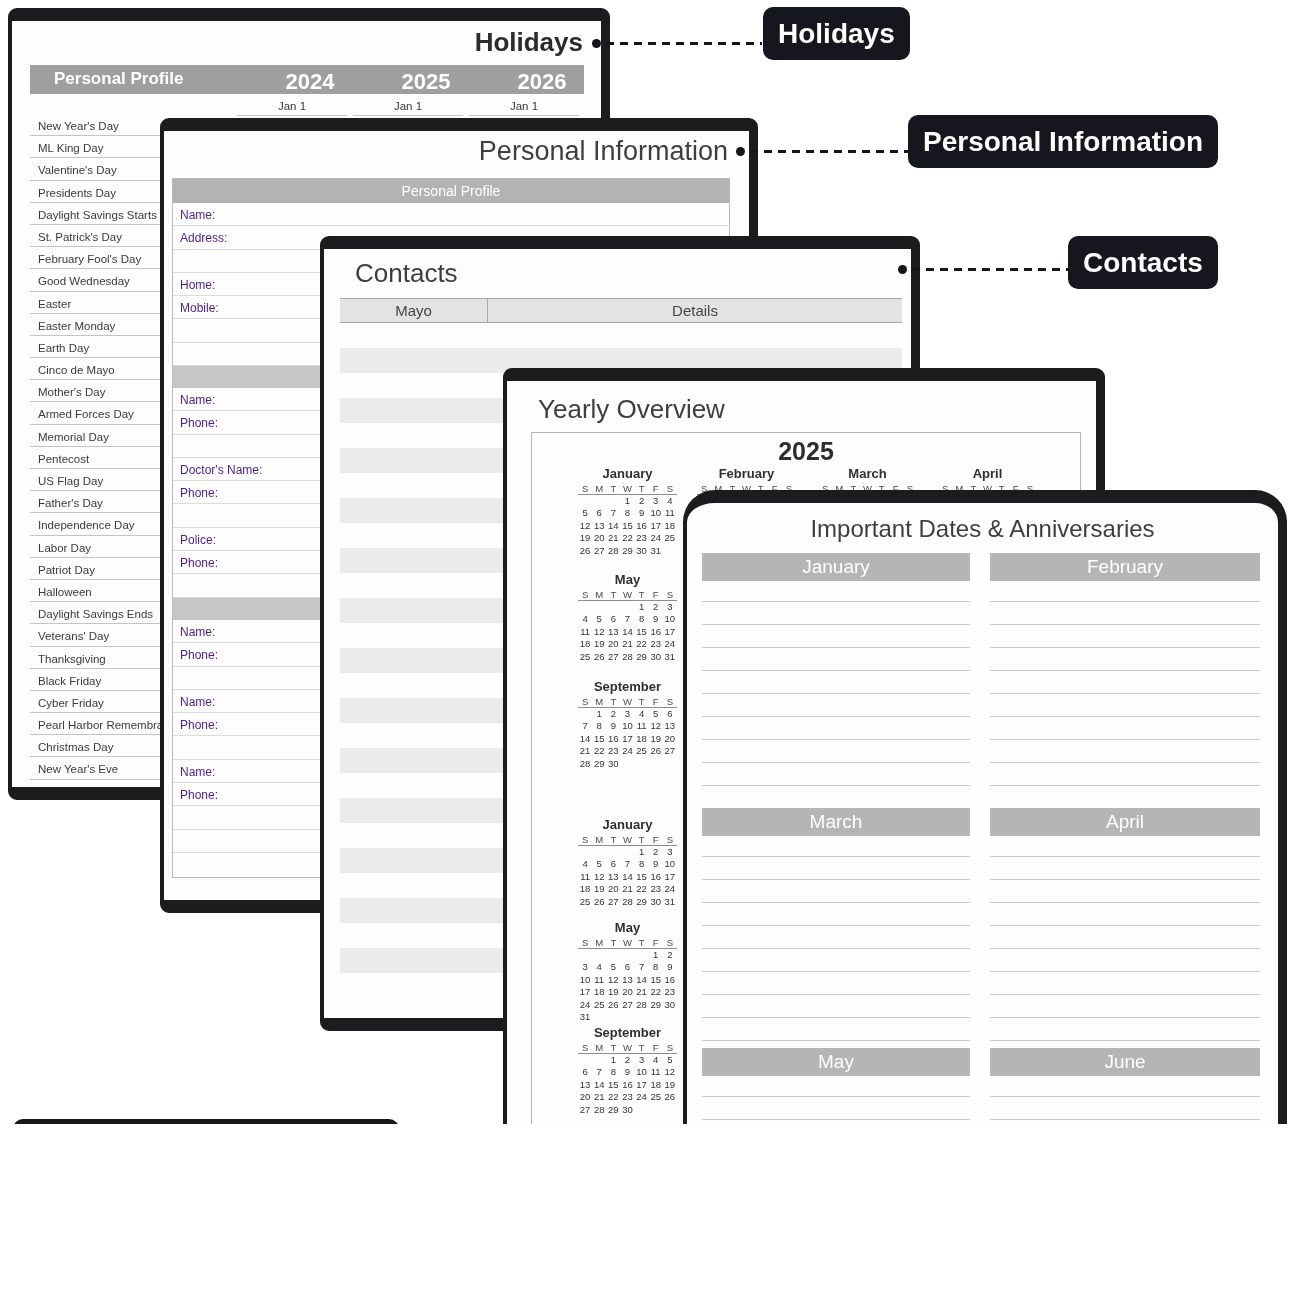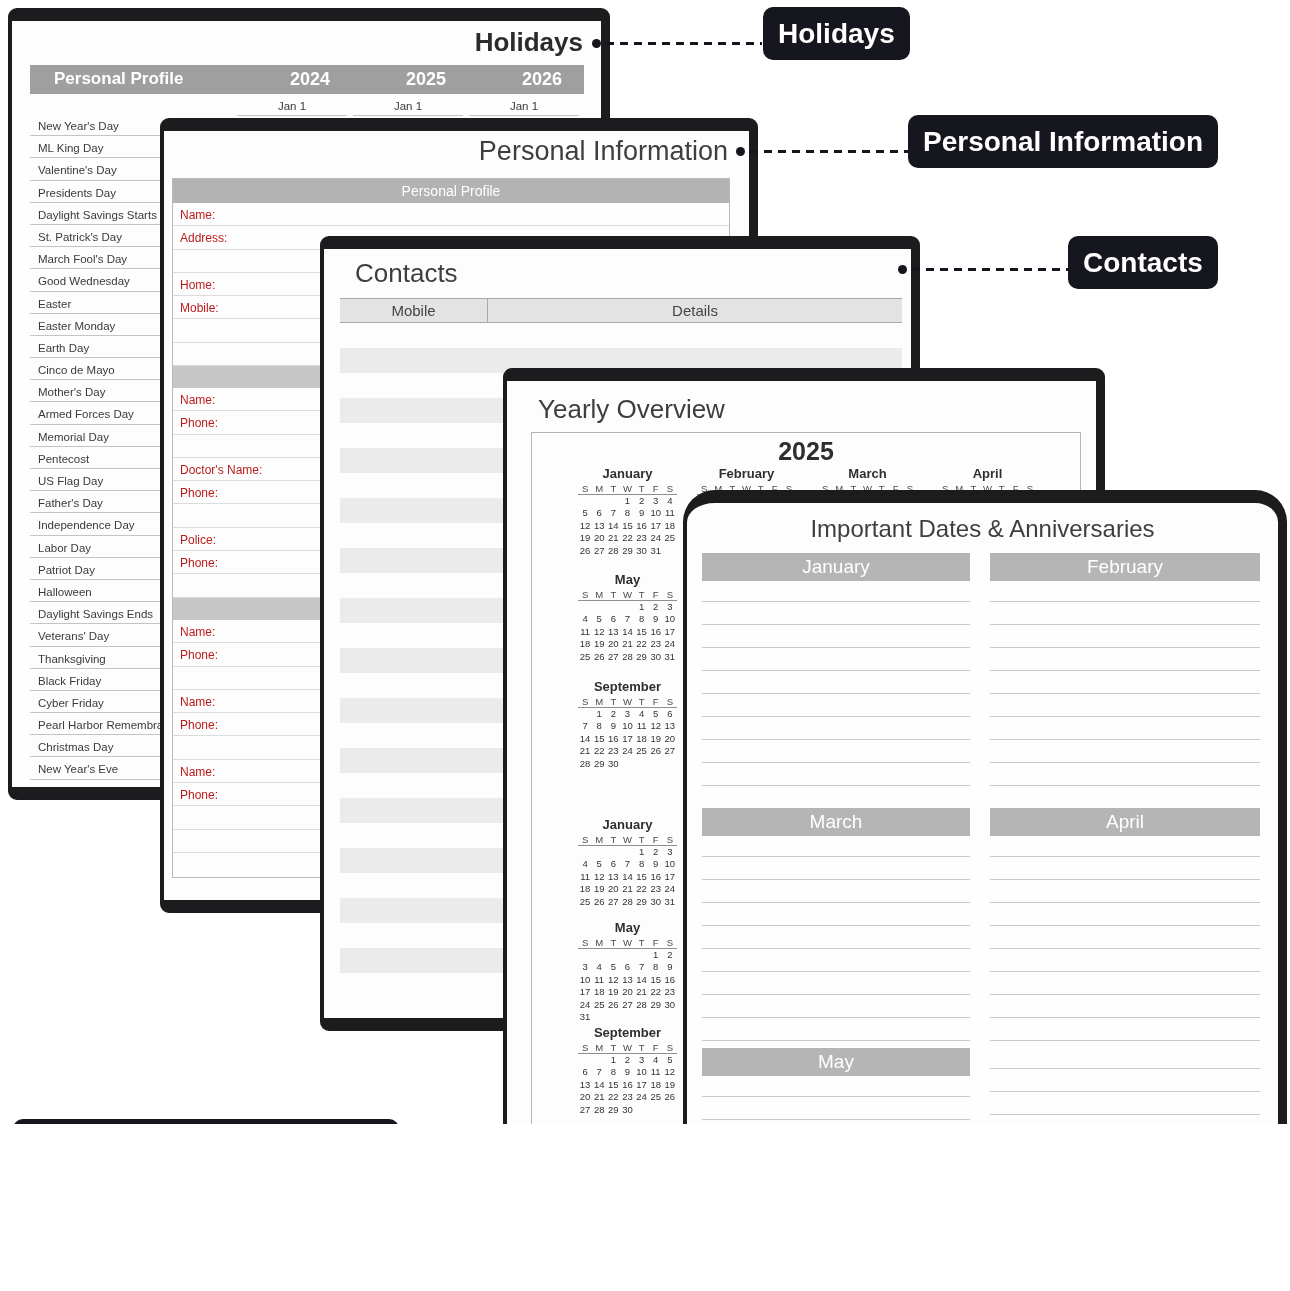--- a/index.html
+++ b/index.html
@@ -15,38 +15,38 @@
   .p4{left:503px; top:368px; width:602px; height:798px; z-index:4;}
   .p5{left:683px; top:490px; width:604px; height:800px; z-index:5;border-radius:32px;}
   .page *{position:absolute;box-sizing:border-box;}
 
   .pg-title{font-size:26px;color:#383838;white-space:nowrap;}
 
   
   .p1-title{right:18px;top:6px;font-weight:bold;color:#2b2b2b;}
   .p1-headerbar{left:18px;top:44px;width:554px;height:29px;background:#9f9f9f;color:#ffffff;}
   .p1-headerbar .hb-label{left:24px;top:4px;font-size:17px;font-weight:bold;}
-  .p1-headerbar .hb-year{top:4px;width:110px;text-align:center;font-size:18px;font-weight:bold;}
+  .p1-headerbar .hb-year{top:4px;width:110px;text-align:center;font-size:22px;font-weight:bold;}
   .p1-rows{left:0;top:73px;width:589px;}
   .h-row{position:relative;display:block;height:22.2px;}
   .h-row > div{position:absolute;height:22.2px;line-height:24px;font-size:11.5px;color:#3a3a3a;
                border-bottom:1px solid #c4c4c4;white-space:nowrap;overflow:visible;}
   .h-name{left:18px;width:192px;padding-left:8px;margin-top:20px;}
   .h-d0{left:225px;width:110px;text-align:center;}
   .h-d1{left:341px;width:110px;text-align:center;}
   .h-d2{left:457px;width:110px;text-align:center;}
 
   
   .p2-title{right:21px;top:5px;font-size:27px;color:#3e3e3e;}
   .p2-form{left:8px;top:47px;width:558px;height:700px;border:1px solid #b9b9b9;background:#fdfdfd;}
   .p2-formheader{left:0;top:0;width:100%;height:24px;background:#b3b3b3;color:#fff;
                  font-size:14px;text-align:center;line-height:24px;}
   .pi-rows{left:0;width:100%;}
   .pi-row{position:relative;display:block;height:23.3px;border-bottom:1px solid #dcdcdc;
-          font-size:12px;color:#b91c1c;line-height:25px;padding-left:7px;}
+          font-size:12px;color:#4c1d95;line-height:25px;padding-left:7px;}
   .pi-bar{left:0;width:100%;height:22px;background:#c6c6c6;}
   .pi-g1{top:24px;} .pi-bar2{top:187px;} .pi-g2{top:209px;} .pi-bar3{top:419px;} .pi-g3{top:441px;}
 
   
   .p3-title{left:31px;top:9px;font-size:26px;color:#3e3e3e;}
   .p3-table{left:16px;top:49px;width:562px;}
   .ct-head{position:relative;display:flex;height:25px;background:#e3e3e3;
            border-top:1px solid #a8a8a8;border-bottom:1px solid #a8a8a8;}
   .ct-head div{position:relative;font-size:15px;color:#444;text-align:center;line-height:23px;}
   .ct-h-names{width:147px;}
@@ -144,21 +144,21 @@
           <div class="h-d1"></div>
           <div class="h-d2"></div>
         </div>
         <div class="h-row">
           <div class="h-name">St. Patrick's Day</div>
           <div class="h-d0"></div>
           <div class="h-d1"></div>
           <div class="h-d2"></div>
         </div>
         <div class="h-row">
-          <div class="h-name">March Fool's Day</div>
+          <div class="h-name">February Fool's Day</div>
           <div class="h-d0"></div>
           <div class="h-d1"></div>
           <div class="h-d2"></div>
         </div>
         <div class="h-row">
           <div class="h-name">Good Wednesday</div>
           <div class="h-d0"></div>
           <div class="h-d1"></div>
           <div class="h-d2"></div>
         </div>
@@ -335,21 +335,21 @@
           <div class="pi-row"></div>
           <div class="pi-row"></div>
         </div>
     </div>
   </div>
 
   <div class="page p3">
     <div class="pg-title p3-title">Contacts</div>
     <div class="p3-table">
       <div class="ct-head">
-        <div class="ct-h-names">Mobile</div>
+        <div class="ct-h-names">Mayo</div>
         <div class="ct-h-details">Details</div>
       </div>
       <div class="ct-body">
           <div class="ct-row">
             <div class="ct-c1"></div>
             <div class="ct-c2"></div>
           </div>
           <div class="ct-row alt">
             <div class="ct-c1"></div>
             <div class="ct-c2"></div>
@@ -940,20 +940,21 @@
             <div class="id-line"></div>
             <div class="id-line"></div>
             <div class="id-line"></div>
             <div class="id-line"></div>
             <div class="id-line"></div>
             <div class="id-line"></div>
             <div class="id-line"></div>
           </div>
         </div>
         <div class="id-section id-s5">
+          <div class="id-header">June</div>
           <div class="id-lines">
             <div class="id-line first"></div>
             <div class="id-line"></div>
             <div class="id-line"></div>
             <div class="id-line"></div>
             <div class="id-line"></div>
             <div class="id-line"></div>
             <div class="id-line"></div>
             <div class="id-line"></div>
           </div>

